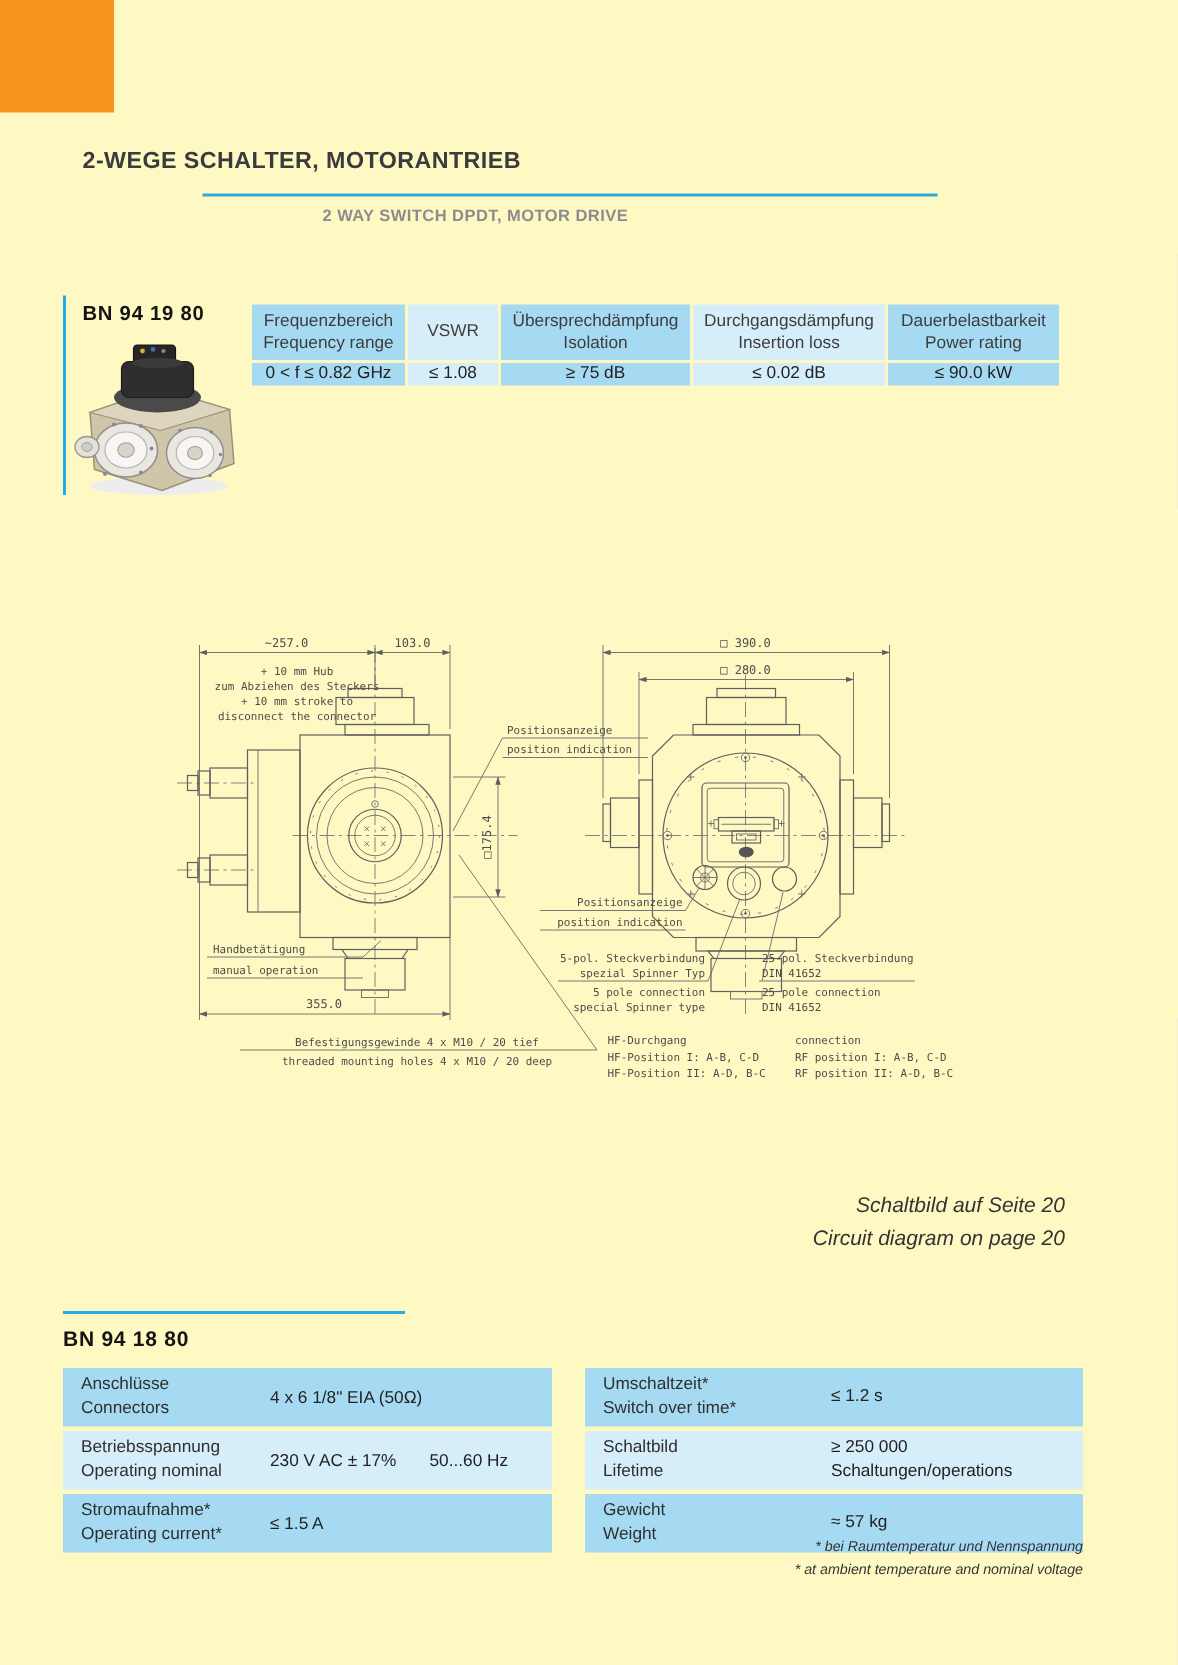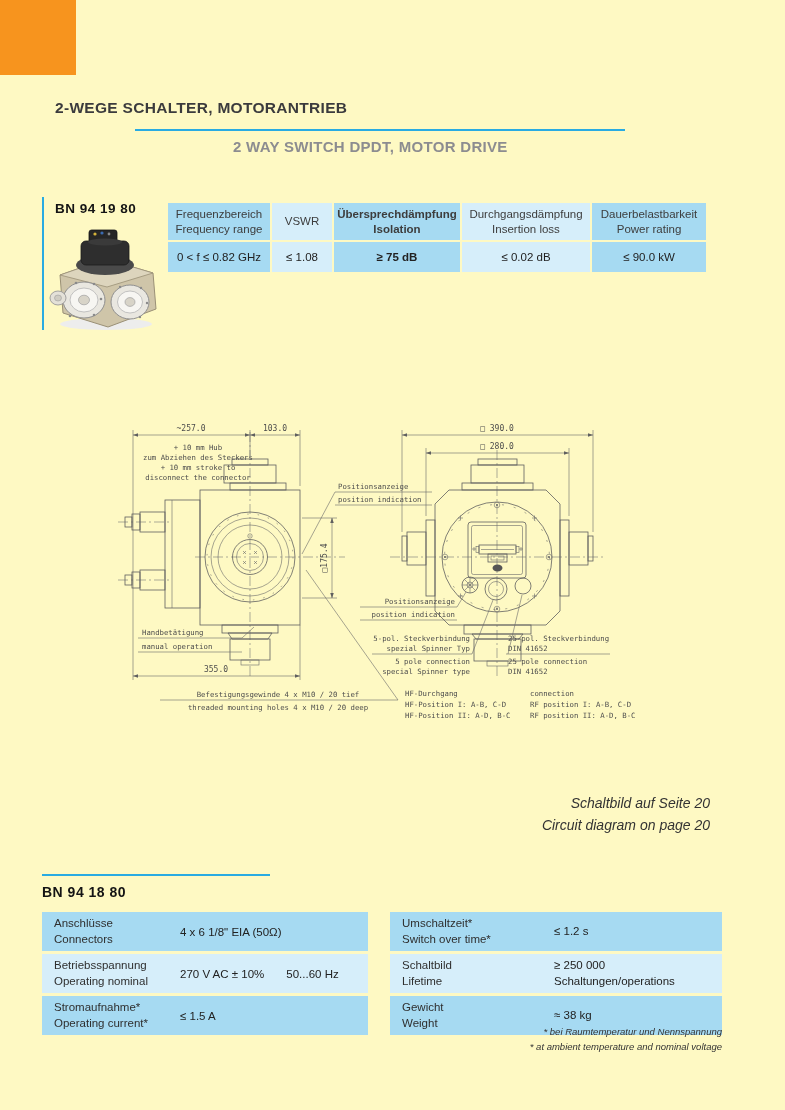--- a/index.html
+++ b/index.html
@@ -8,39 +8,39 @@
     position:relative; width:785px; height:1110px; background:#fef9c3;
     font-family:"Liberation Sans", sans-serif; overflow:hidden;
     margin:0 auto;
   }
   .abs { position:absolute; }
 
   
   .orange-block { left:0; top:0; width:76px; height:75px; background:#F7941E; }
   .title-de { left:55px; top:99px; font-size:15.5px; font-weight:bold; color:#3b3b3d; letter-spacing:.3px; }
   .rule-blue { left:135px; top:129px; width:490px; height:2px; background:#29ABE2; }
-  .title-en { left:233px; top:138px; font-size:15px; font-weight:bold; color:#8c8c90; letter-spacing:.3px; }
+  .title-en { left:215px; top:138px; font-size:11px; font-weight:bold; color:#8c8c90; letter-spacing:.3px; }
 
   
   .vline { left:42px; top:197px; width:2px; height:133px; background:#29ABE2; }
   .model1 { left:55px; top:201px; font-size:13.5px; font-weight:bold; color:#141414; letter-spacing:.5px; }
   .photo { left:46px; top:221px; width:122px; height:112px; }
 
   .spec-table { left:168px; top:203px; width:538px; }
   .spec-row { display:flex; gap:2px; }
   .spec-row + .spec-row { margin-top:2px; }
   .spec-cell {
     display:flex; flex-direction:column; align-items:center; justify-content:center;
     font-size:11.5px; color:#3d3d3d; line-height:1.3; text-align:center;
   }
   .spec-head .spec-cell { height:37px; }
-  .spec-vals .spec-cell { height:30px; color:#222; }
+  .spec-vals .spec-cell { height:15px; color:#222; }
   .tone-a { background:#A6DAF2; }
   .tone-b { background:#D6EEFA; }
-  .c1 { flex:0 0 102px; } .c2 { flex:0 0 60px; } .c3 { flex:0 0 126px;font-weight:bold; }
+  .c1 { flex:0 0 102px; } .c2 { flex:0 0 60px; } .c3 { flex:0 0 126px; }
   .c4 { flex:0 0 128px; } .c5 { flex:0 0 114px; }
 
   
   .drawing-svg { left:110px; top:408px; width:575px; height:332px; }
   .drawing-svg text { font-family:"DejaVu Sans Mono", monospace; fill:#4d4d4d; }
   .dtxt { font-size:8px; }
   .ntxt { font-size:7.3px; }
   .tech { stroke:#5f5f5f; stroke-width:.8; fill:none; }
   .thin { stroke:#6a6a6a; stroke-width:.6; fill:none; }
   .cl   { stroke:#777; stroke-width:.6; fill:none; stroke-dasharray:10 3 2 3; }
@@ -352,21 +352,21 @@
         <span class="hide-empty">4 x 6 1/8" EIA (50Ω)</span>
 
       </div>
     </div>
     <div class="bt-row tone-b">
       <div class="bt-label">
         <div>Betriebsspannung</div>
         <div>Operating nominal</div>
       </div>
       <div class="bt-value val-inline">
-        <span class="hide-empty">270 V AC ± 10%</span>
+        <span class="hide-empty">230 V AC ± 17%</span>
         <span class="hide-empty">50...60 Hz</span>
       </div>
     </div>
     <div class="bt-row tone-a">
       <div class="bt-label">
         <div>Stromaufnahme*</div>
         <div>Operating current*</div>
       </div>
       <div class="bt-value val-inline">
         <span class="hide-empty">≤ 1.5 A</span>
@@ -395,21 +395,21 @@
         <span class="hide-empty">≥ 250 000</span>
         <span class="hide-empty">Schaltungen/operations</span>
       </div>
     </div>
     <div class="bt-row tone-a">
       <div class="bt-label">
         <div>Gewicht</div>
         <div>Weight</div>
       </div>
       <div class="bt-value val-stack">
-        <span class="hide-empty">≈ 38 kg</span>
+        <span class="hide-empty">≈ 57 kg</span>
 
       </div>
     </div>
   </div>
 
   <div class="abs footnote">
     <div>* bei Raumtemperatur und Nennspannung</div>
     <div>* at ambient temperature and nominal voltage</div>
   </div>
 

